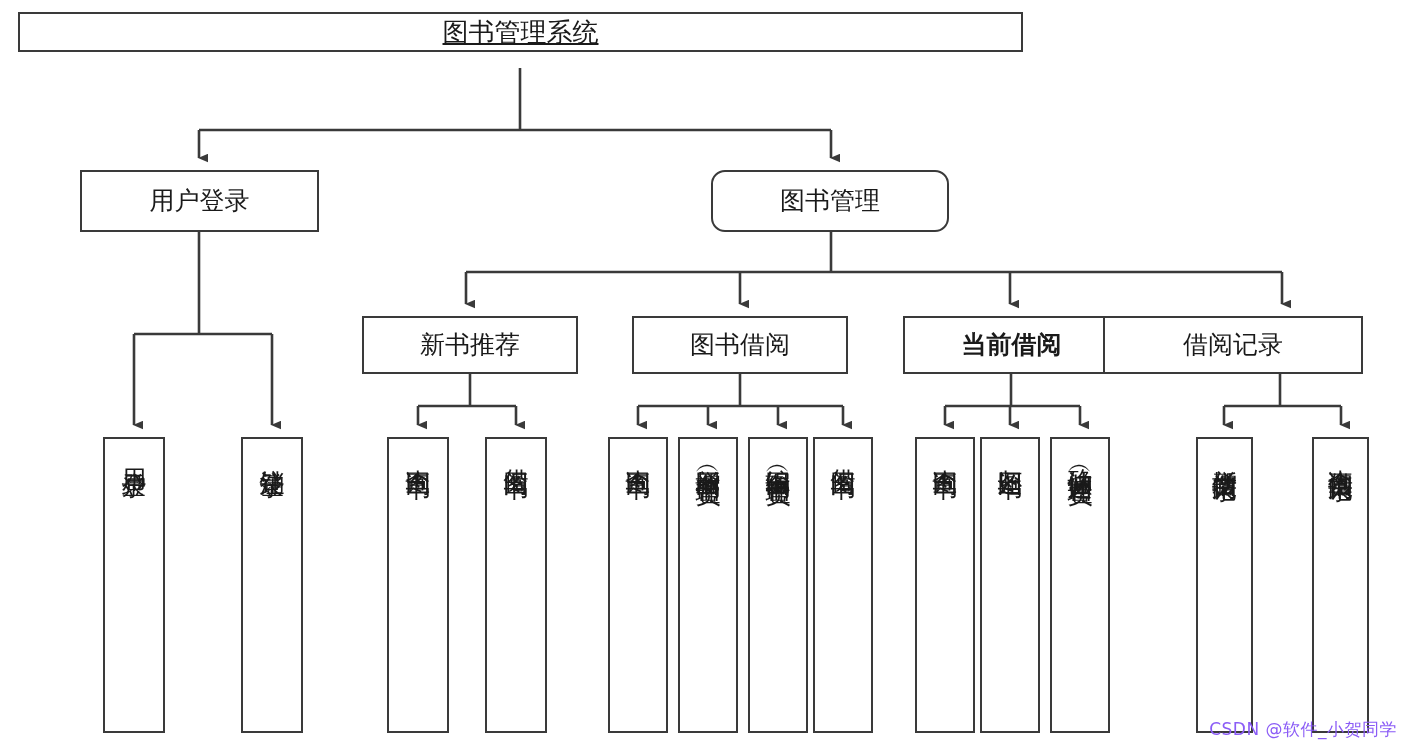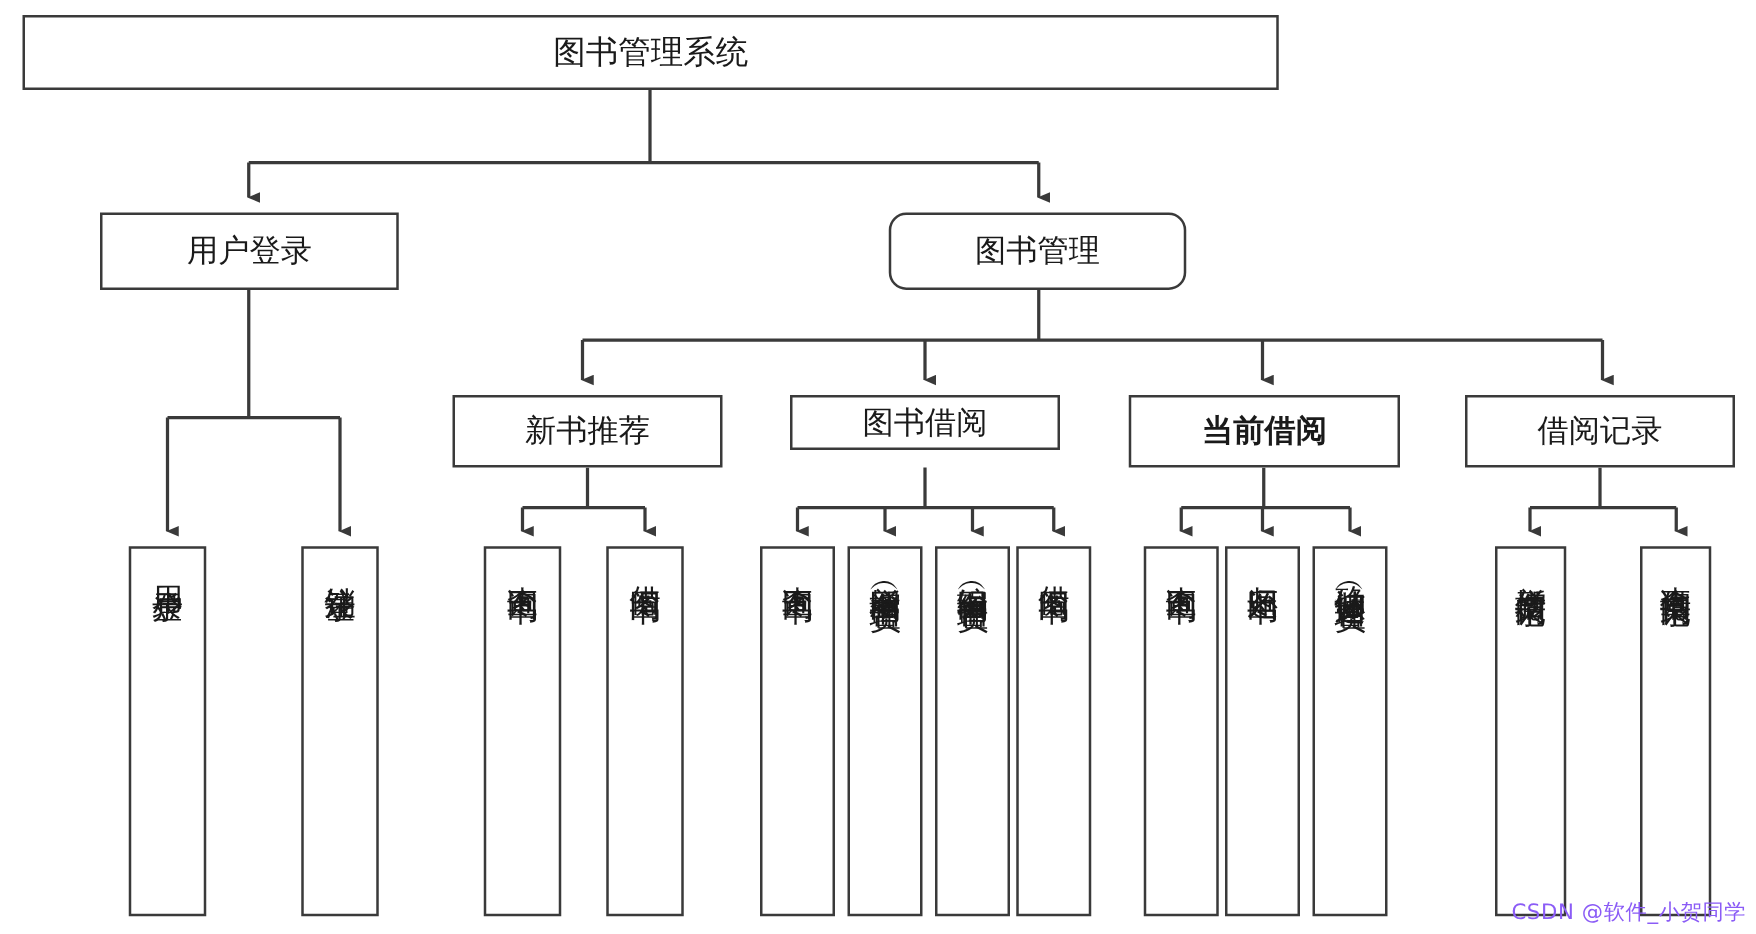--- a/index.html
+++ b/index.html
@@ -117,45 +117,45 @@
       <path d="M1010,406 L1010,425" marker-end="url(#arrow)"></path>
       <path d="M1080,406 L1080,425" marker-end="url(#arrow)"></path>
 
       <path d="M1280,374 L1280,406"></path>
       <path d="M1224,406 L1341,406"></path>
       <path d="M1224,406 L1224,425" marker-end="url(#arrow)"></path>
       <path d="M1341,406 L1341,425" marker-end="url(#arrow)"></path>
     </g>
   </svg>
 
-  <div class="node horiz root" style="left:18px; top:12px; width:1005px; height:60px;">
+  <div class="node horiz root" style="left:18px; top:12px; width:1005px; height:40px;text-decoration:underline;">
     <span class="label">图书管理系统</span>
   </div>
 
   <div class="node horiz" style="left:80px; top:170px; width:239px; height:62px;">
     <span class="label">用户登录</span>
   </div>
 
   <div class="node horiz" style="left:711px; top:170px; width:238px; height:62px;border-radius:14px;">
     <span class="label">图书管理</span>
   </div>
 
   <div class="node horiz" style="left:362px; top:316px; width:216px; height:58px;">
     <span class="label">新书推荐</span>
   </div>
 
-  <div class="node horiz" style="left:632px; top:316px; width:216px; height:44px;">
+  <div class="node horiz" style="left:632px; top:316px; width:216px; height:58px;">
     <span class="label">图书借阅</span>
   </div>
 
   <div class="node horiz" style="left:903px; top:316px; width:217px; height:58px;font-weight:bold;">
     <span class="label">当前借阅</span>
   </div>
 
-  <div class="node horiz" style="left:1172px; top:316px; width:216px; height:58px;">
+  <div class="node horiz" style="left:1103px; top:316px; width:260px; height:58px;">
     <span class="label">借阅记录</span>
   </div>
 
   <div class="node vert" style="left:103px; top:437px; width:62px; height:296px;">
     <span class="label">用户登录</span>
   </div>
 
   <div class="node vert" style="left:241px; top:437px; width:62px; height:296px;">
     <span class="label">注销登录</span>
   </div>

